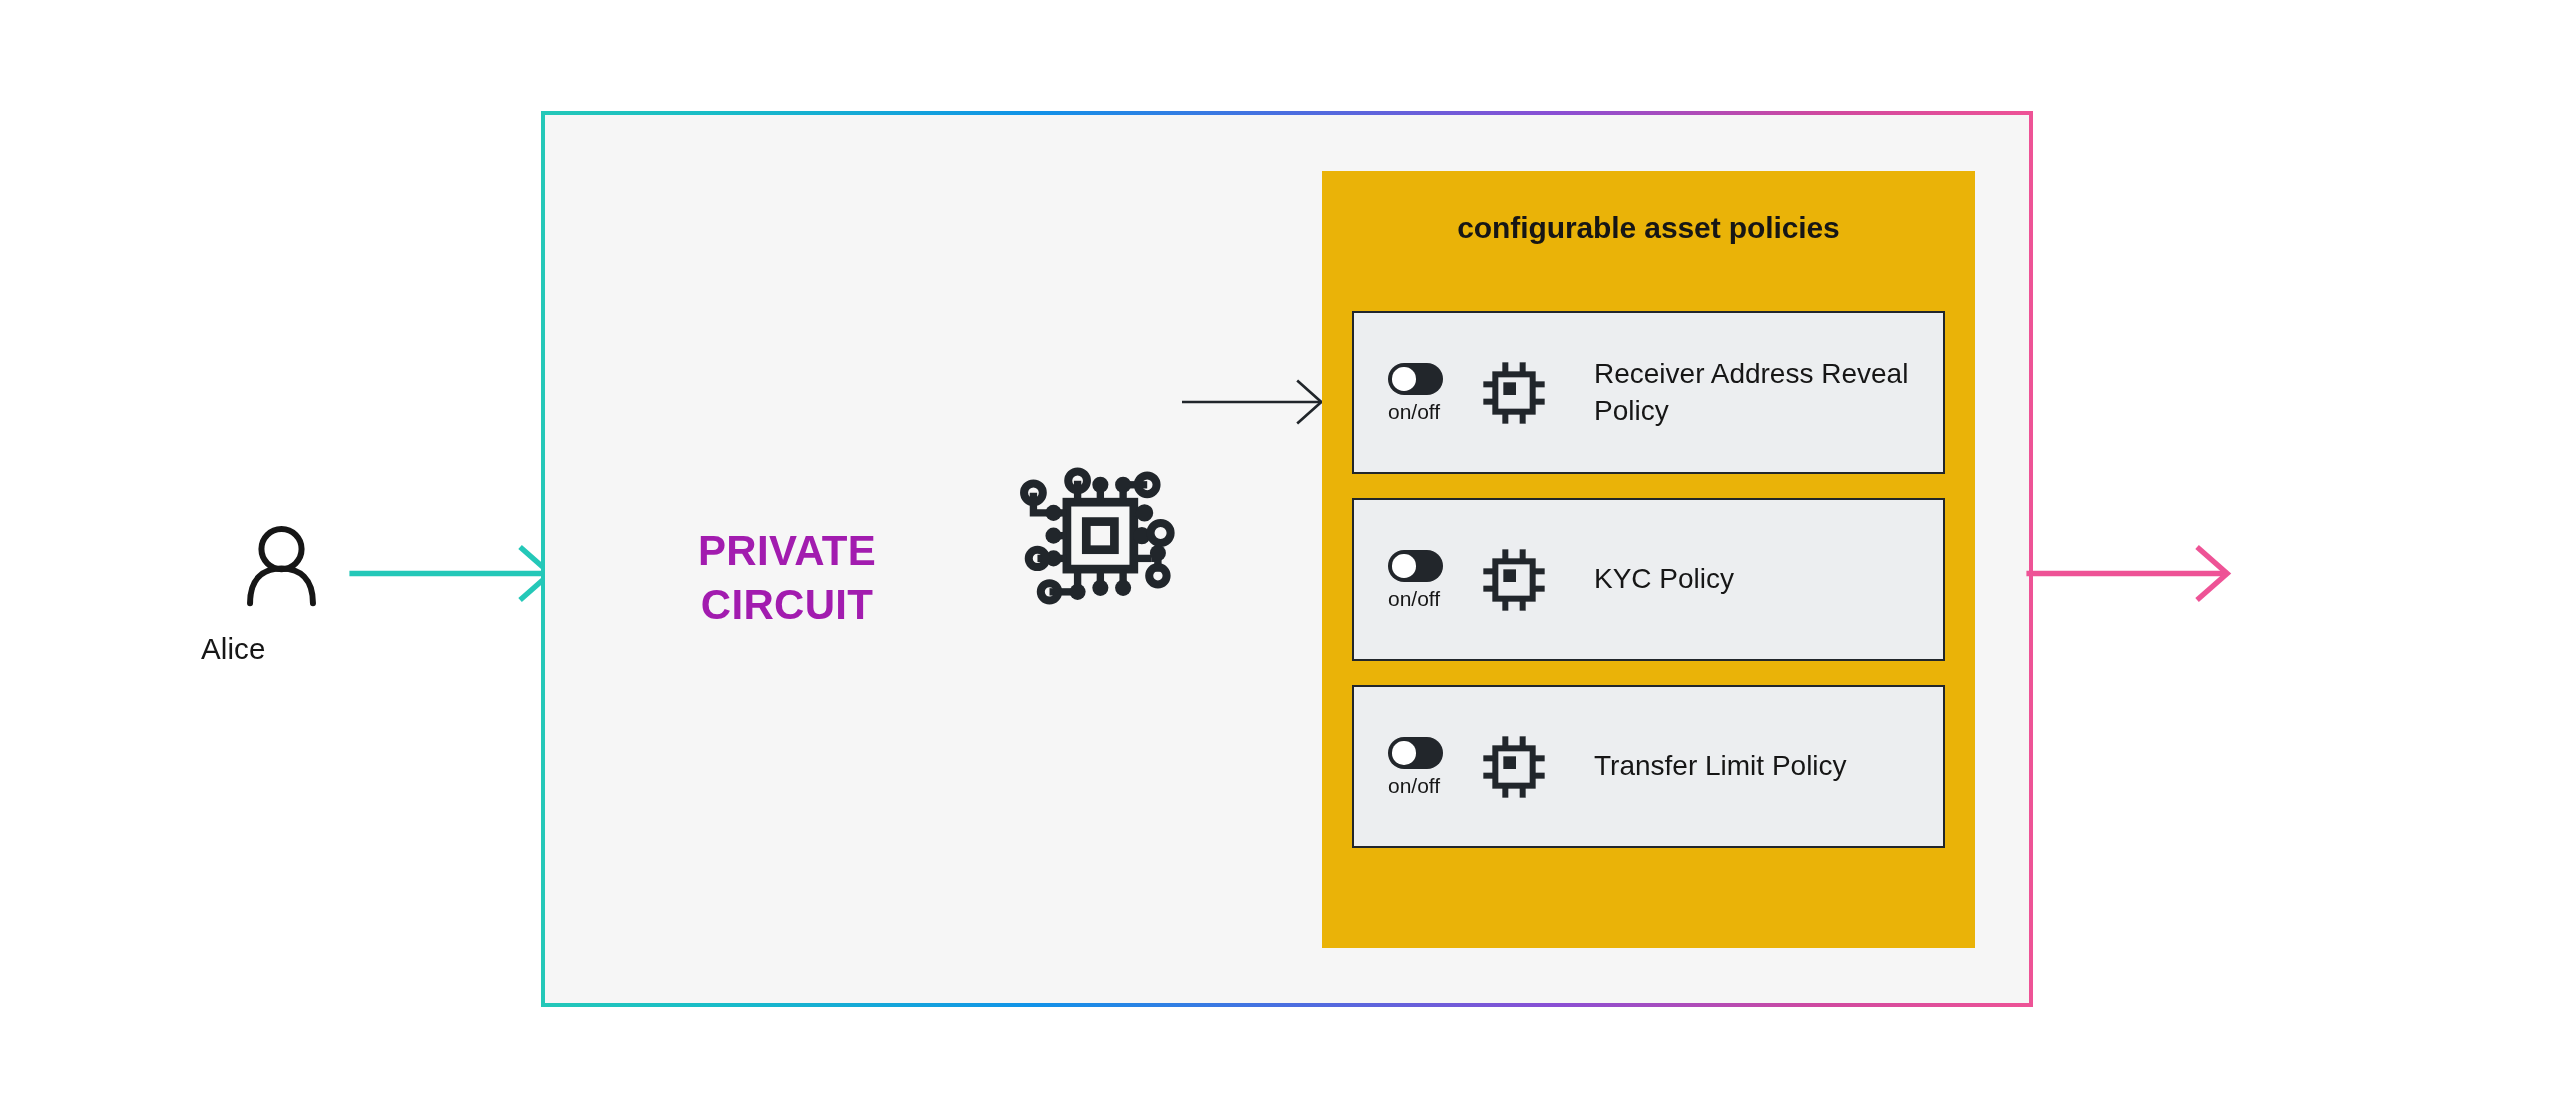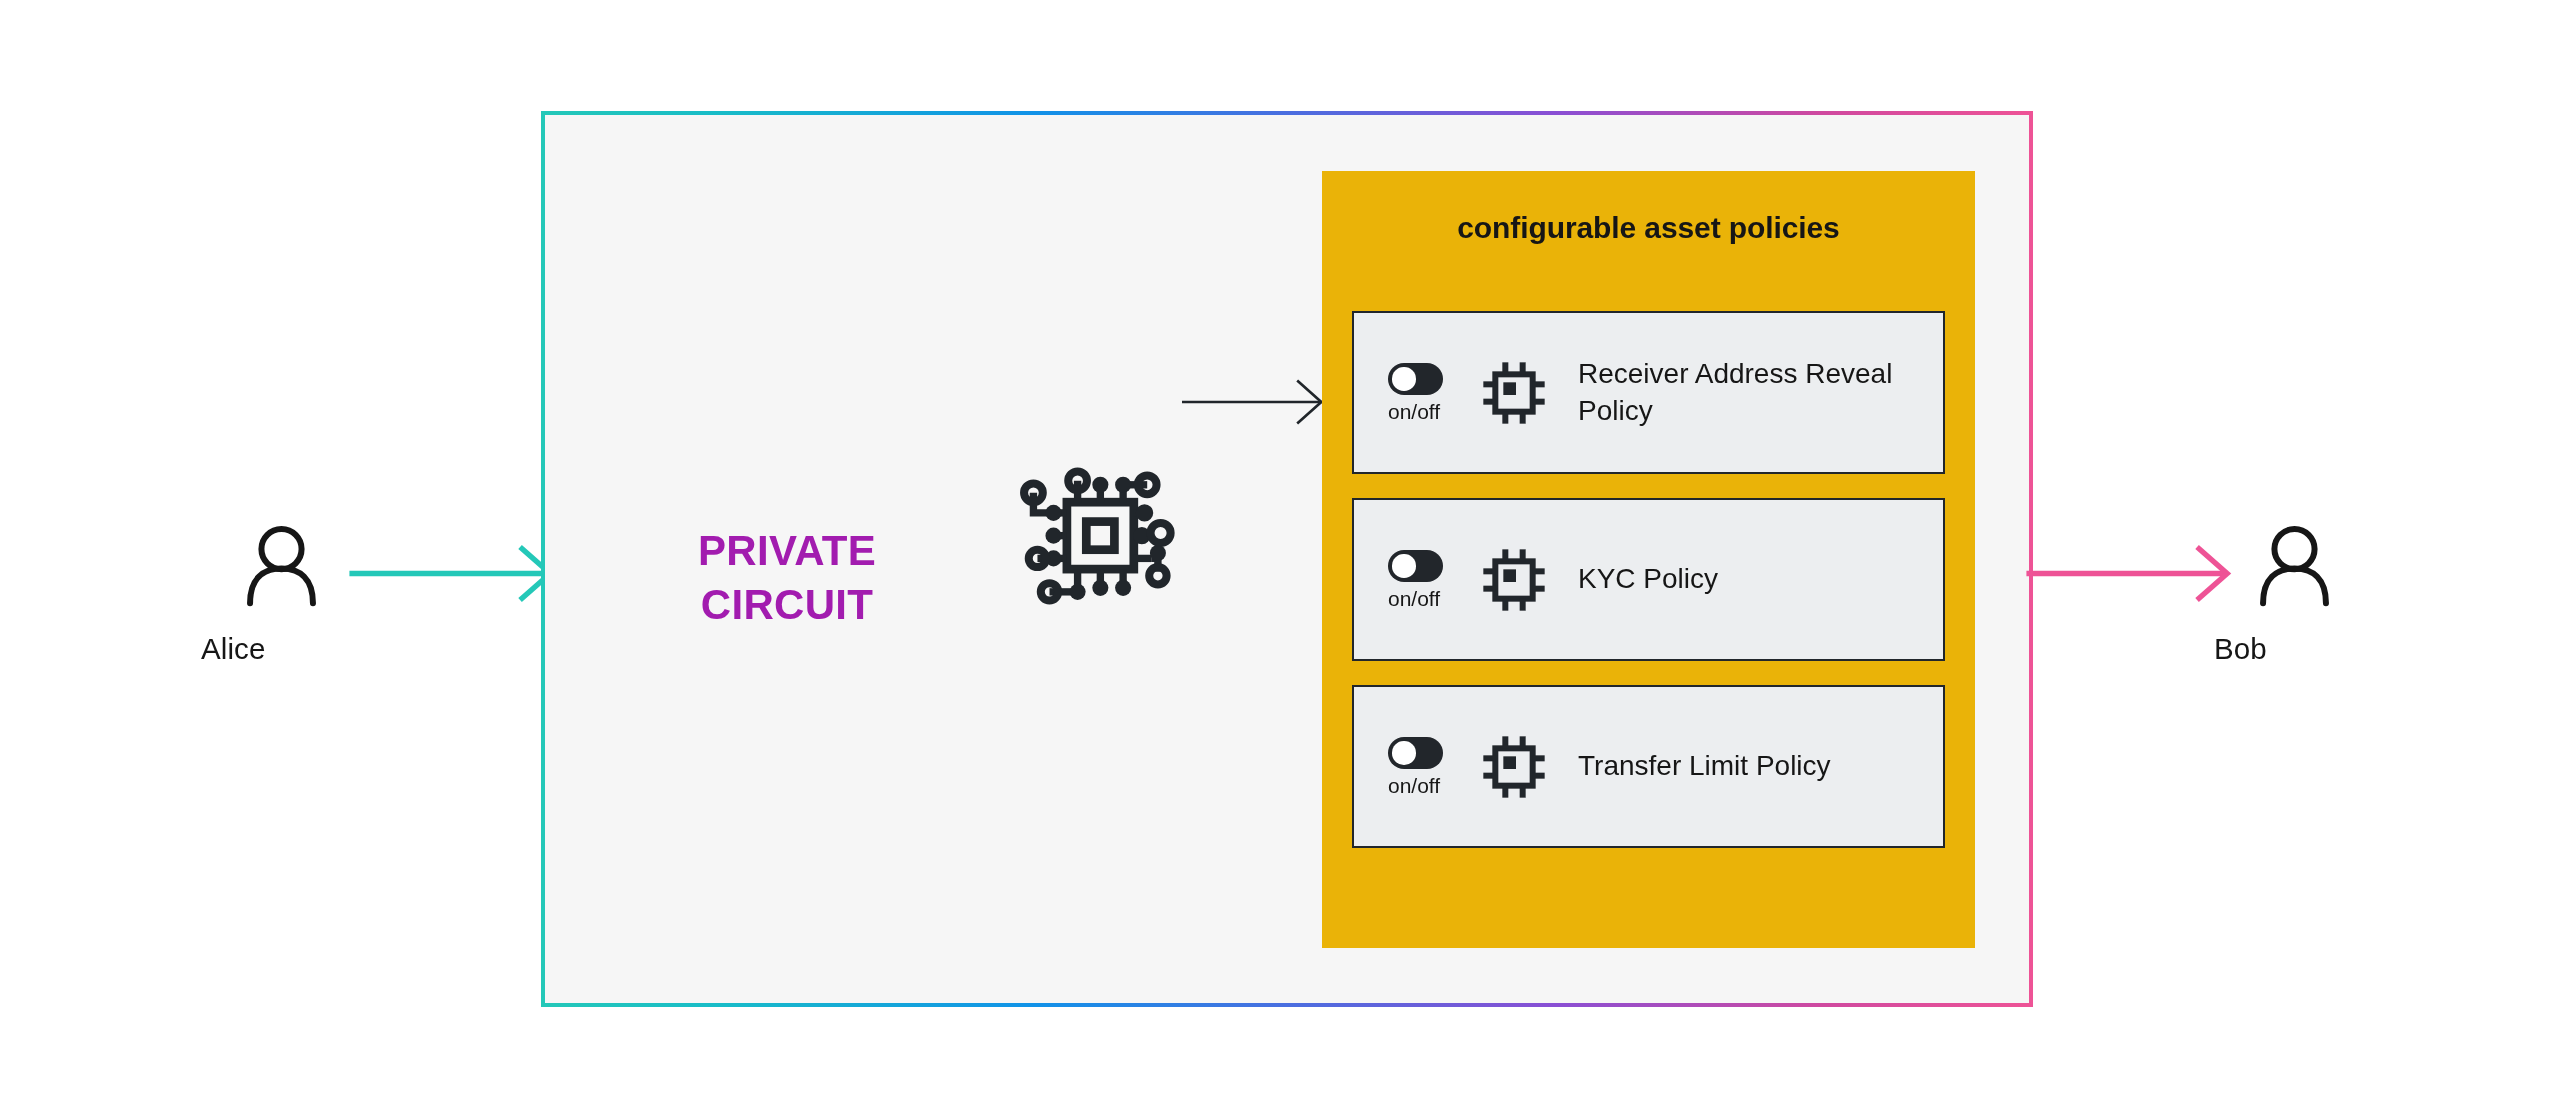--- a/index.html
+++ b/index.html
@@ -171,21 +171,21 @@
   .chip-icon-wrap {
     flex: 0 0 auto;
     width: 81px;
     height: 81px;
     margin-left: 4px;
     display: flex;
     align-items: center;
     justify-content: center;
   }
   .policy-label {
-    margin-left: 24px;
+    margin-left: 40px;
     font-size: 28px;
     line-height: 1.32;
     font-weight: 400;
     color: #161616;
     max-width: 315px;
   }
 </style>
 </head>
 <body>
 
@@ -360,22 +360,15 @@
       </div>
 
     </div>
   </div>
 
   <svg class="arrow-svg" id="arrow-bob-out" viewBox="0 0 320 130" fill="none" aria-hidden="true">
     <line x1="0" y1="65" x2="300" y2="65" stroke="#ee5396" stroke-width="8"></line>
     <polyline points="258,28 300,65 258,102" stroke="#ee5396" stroke-width="8" fill="none" stroke-linecap="square" stroke-linejoin="miter"></polyline>
   </svg>
 
-  <div class="actor" id="actor-bob">
-    <svg class="avatar" width="79" height="87" viewBox="0 0 118 130" fill="none" aria-hidden="true">
-      <circle cx="59" cy="39" r="30" stroke="#161616" stroke-width="9" fill="none"></circle>
-      <path d="M12 120 C12 83 32 68 59 68 C86 68 106 83 106 120" stroke="#161616" stroke-width="9" fill="none" stroke-linecap="round"></path>
-    </svg>
-    <span class="actor-label">Bob</span>
-  </div>
 
 </div>
 
 
 </body></html>

